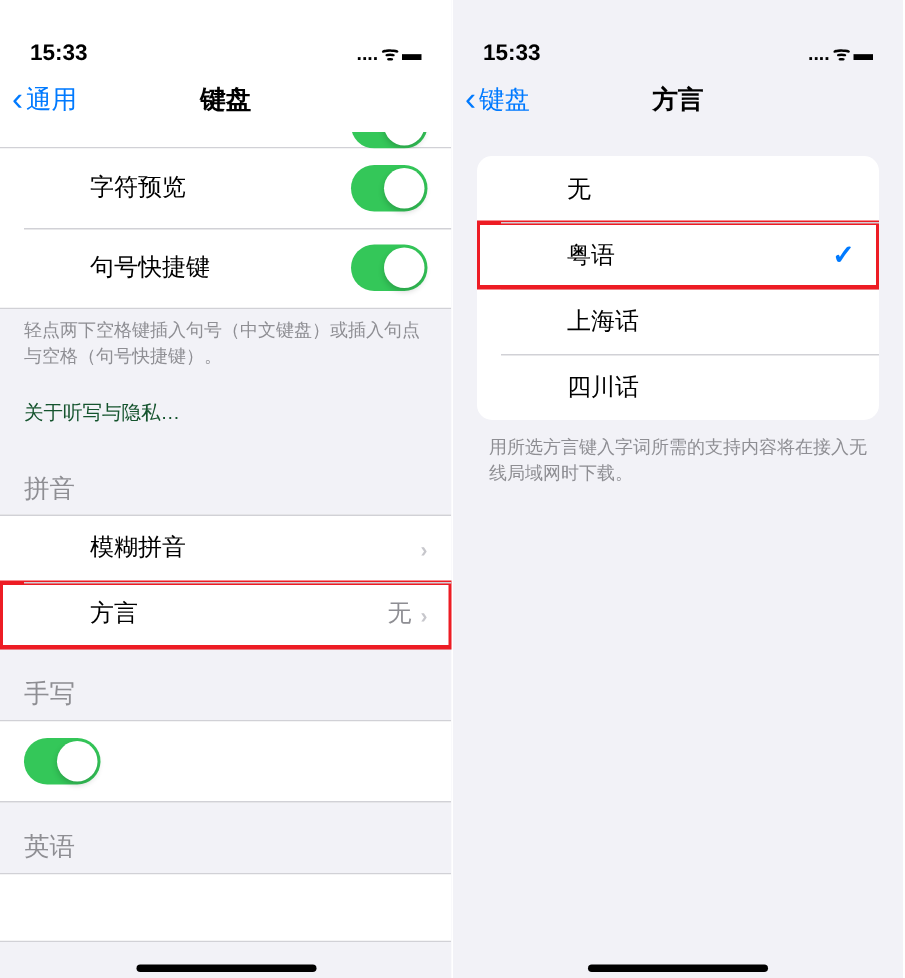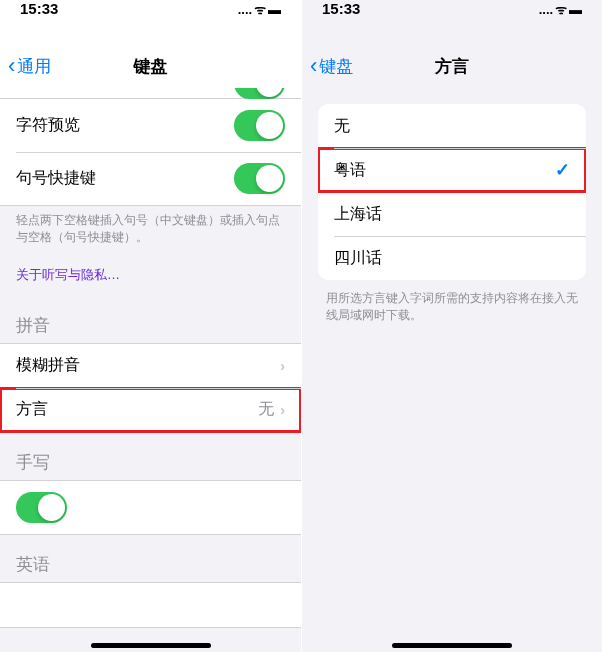--- a/index.html
+++ b/index.html
@@ -1,45 +1,45 @@
 <!DOCTYPE html>
 <html><head>
   <meta charset="utf-8">
   <style>
     * { margin: 0; padding: 0; box-sizing: border-box; }
     body { font-family: -apple-system, BlinkMacSystemFont, "PingFang SC", sans-serif; background: #fff; width: 603px; height: 652px; display: flex; }
     .phone { width: 301px; background: #f2f2f7; display: flex; flex-direction: column; overflow: hidden; }
     .phone + .phone { border-left: 1px solid #fff; }
-    .status-bar { height: 44px; display: flex; align-items: flex-start; justify-content: space-between; padding: 0 20px; background: #f2f2f7; font-size: 15px; font-weight: 600; }
+    .status-bar { height: 44px; display: flex; align-items: flex-end; justify-content: space-between; padding: 0 20px; background: #f2f2f7; font-size: 15px; font-weight: 600; }
     .status-bar.white { background: #fff; }
     .status-icons { display: flex; align-items: center; gap: 2px; }
     .status-icons span { font-size: 13px; }
     .nav-bar { height: 44px; display: flex; align-items: center; padding: 0 8px; position: relative; background: #f2f2f7; }
     .nav-bar.white { background: #fff; }
     .back-btn { display: flex; align-items: center; color: #007aff; font-size: 17px; cursor: pointer; }
     .back-chevron { font-size: 22px; font-weight: 300; margin-right: 2px; }
     .nav-title { position: absolute; left: 50%; transform: translateX(-50%); font-size: 17px; font-weight: 600; }
     .content { flex: 1; overflow: hidden; }
     .group { background: #fff; border-top: 0.5px solid #d1d1d6; border-bottom: 0.5px solid #d1d1d6; }
     .row { display: flex; align-items: center; justify-content: space-between; padding: 11px 16px; min-height: 44px; position: relative; background: #fff; }
     .row + .row::before { content: ""; position: absolute; top: 0; left: 16px; right: 0; height: 0.5px; background: #d1d1d6; }
-    .row-label { font-size: 16px; color: #000; }
+    .row-label { font-size: 16px; color: #000; margin-left: 44px; }
     .row-value { font-size: 16px; color: #8e8e93; margin-right: 6px; }
     .row-right { display: flex; align-items: center; }
     .chevron { color: #c7c7cc; font-size: 14px; font-weight: 600; }
     .checkmark { color: #007aff; font-size: 18px; font-weight: 600; }
     .toggle { width: 51px; height: 31px; border-radius: 16px; position: relative; cursor: pointer; }
     .toggle.on { background: #34c759; }
     .toggle.off { background: #e9e9eb; }
     .toggle::after { content: ""; position: absolute; width: 27px; height: 27px; background: #fff; border-radius: 50%; top: 2px; box-shadow: 0 2px 4px rgba(0,0,0,0.2); }
     .toggle.on::after { right: 2px; }
     .toggle.off::after { left: 2px; }
     .footer-text { font-size: 12px; color: #8e8e93; padding: 6px 16px 12px; line-height: 1.4; }
     .header-text { font-size: 17px; color: #8e8e93; padding: 18px 16px 6px; }
-    .link-text { font-size: 13px; color: #6d28d9; padding: 8px 16px 12px; }
+    .link-text { font-size: 13px; color: #14532d; padding: 8px 16px 12px; }
     .highlight { outline: 3px solid #ed1c24; outline-offset: -2px; position: relative; z-index: 1; }
     .home-indicator { height: 5px; width: 120px; background: #000; border-radius: 3px; margin: 8px auto 4px; }
     .bottom-area { background: #f2f2f7; padding-top: 6px; }
     .top-content-1 { margin-top: -14px; }
     .partial-toggle-row { height: 24px; overflow: hidden; display: flex; justify-content: flex-end; align-items: flex-end; padding: 0 16px 2px; background: #fff; border-bottom: 0.5px solid #d1d1d6;}
     .partial-toggle-row .toggle { transform: translateY(-10px); }
     .inset-group { margin: 16px 16px 0; border-radius: 10px; overflow: hidden; }
     .inset-group .row { border: none; }
     .inset-group .row::before { left: 16px; }
   </style>

